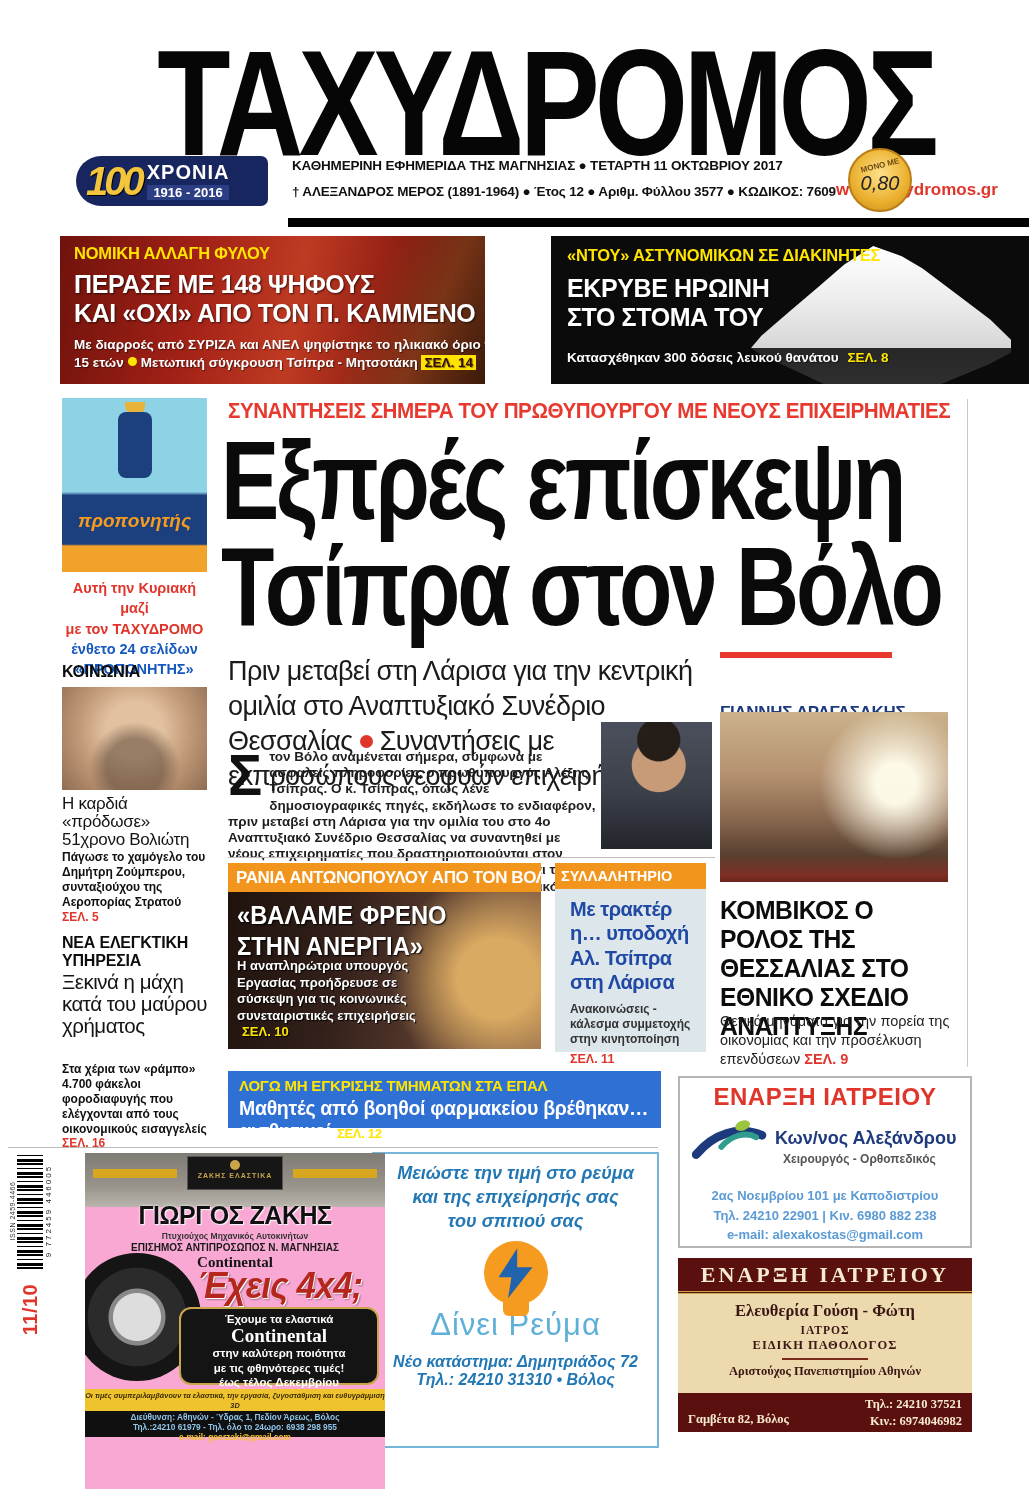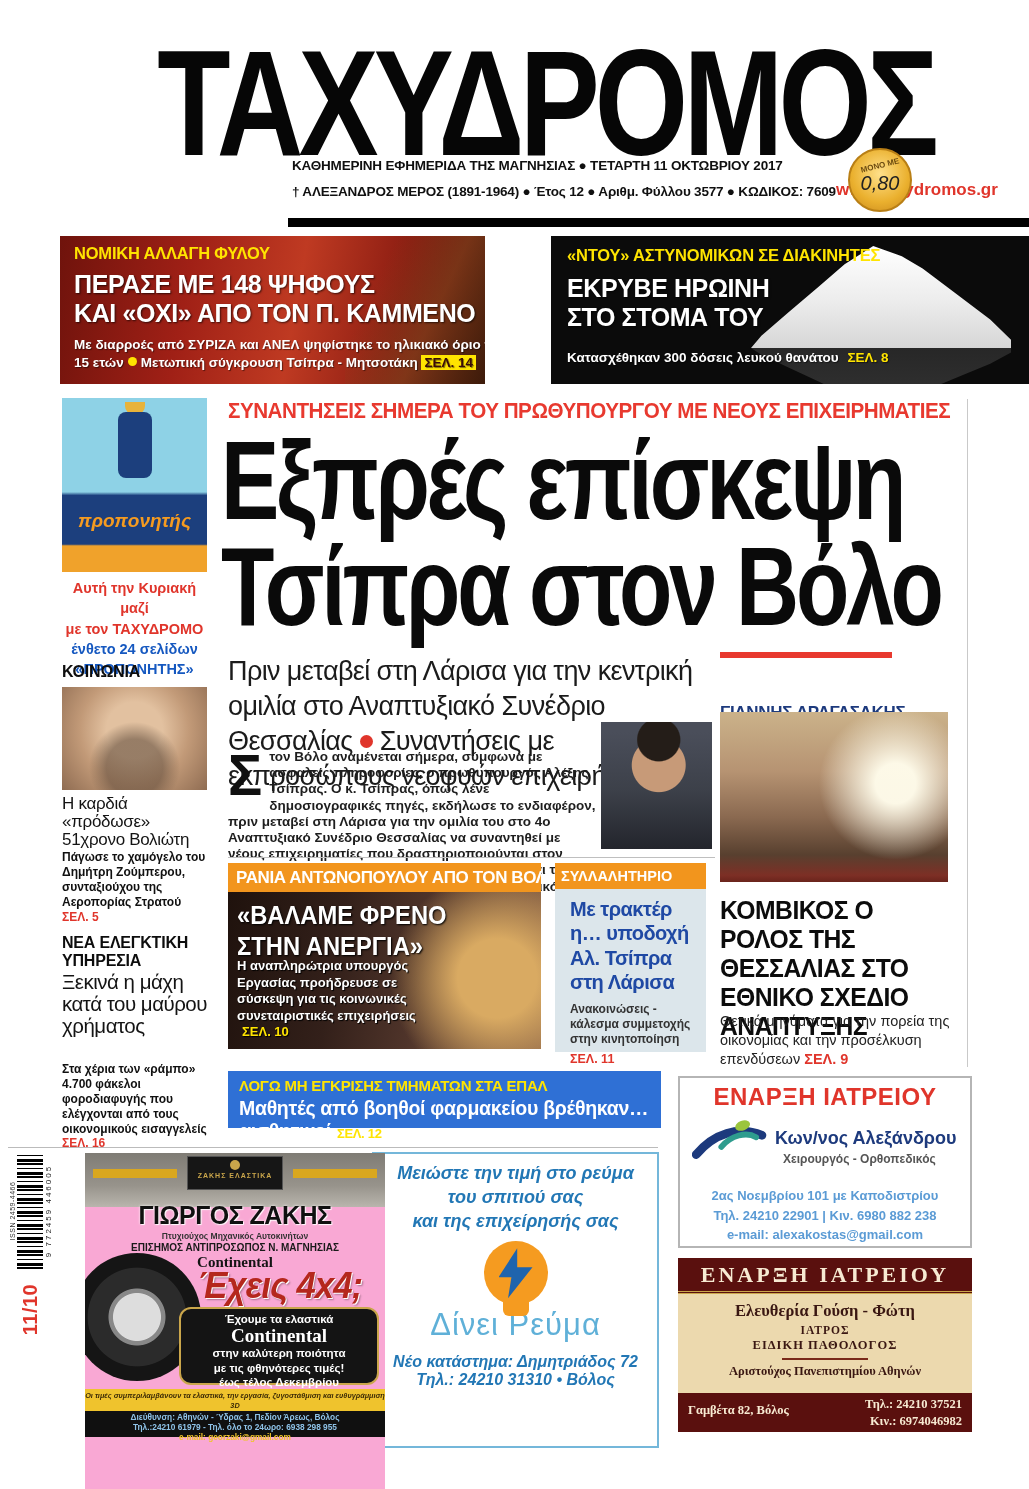--- a/index.html
+++ b/index.html
@@ -143,21 +143,21 @@
         font-family:"Liberation Serif",serif;}
   .gousi-head{height:36px;background:#5a100e;border-bottom:3px double #caa64b;color:#f7ead2;
         font-size:22px;letter-spacing:3px;text-align:center;line-height:34px;font-weight:700;box-sizing:border-box;}
   .gousi-mid{height:99px;background:#ecd9ae;text-align:center;color:#3a1712;padding-top:7px;box-sizing:border-box;}
   .g-name{font-size:16.5px;font-weight:700;}
   .g-prof{font-size:11.5px;font-weight:700;letter-spacing:1px;margin-top:3px;}
   .g-spec{font-size:12.5px;font-weight:700;letter-spacing:1px;margin-top:2px;}
   .g-rule{width:86px;border-top:2px solid #7a2a1a;margin:5px auto 4px;}
   .g-note{font-size:12.5px;font-weight:700;}
   .gousi-foot{position:relative;height:39px;background:#5a100e;color:#f7ead2;font-size:12.5px;font-weight:700;}
-  .g-addr{position:absolute;left:10px;top:10px;}
+  .g-addr{position:absolute;left:10px;top:19px;}
   .g-tel{position:absolute;right:10px;top:4px;}
   .g-mob{position:absolute;right:10px;top:21px;}
 
   .ad-ken{left:372px;top:1152px;width:287px;height:296px;border:2px solid #74b7da;background:#fff;
         box-sizing:border-box;text-align:center;color:#2277b5;}
   .ken-l{font-size:18px;font-weight:700;font-style:italic;line-height:1.32;}
   .ken-l.first{margin-top:8px;}
   .bulb{margin:8px auto 0;position:relative;width:64px;height:64px;background:#f59b20;border-radius:50%;}
   .bulb-base{position:absolute;left:50%;bottom:-11px;transform:translateX(-50%);width:26px;height:15px;
         background:#f59b20;border-radius:0 0 6px 6px;}
@@ -206,20 +206,27 @@
   .bc-num{font-size:8px;color:#222;text-align:center;letter-spacing:2px;}
   .date-code{left:-6px;top:1298px;width:72px;text-align:center;transform:rotate(-90deg);
         color:#e0352b;font-weight:700;font-size:20px;letter-spacing:.5px;}
 </style>
 </head>
 <body>
 
 <div id="page">
 
   <div class="abs mast-title"><span>ΤΑΧΥΔΡΟΜΟΣ</span></div>
+  <div class="abs badge">
+    <span class="badge-num">100</span>
+    <span class="badge-right">
+      <span class="badge-label">ΧΡΟΝΙΑ</span>
+      <span class="badge-years">1916 - 2016</span>
+    </span>
+  </div>
   <div class="abs info-line" style="top:158px">ΚΑΘΗΜΕΡΙΝΗ ΕΦΗΜΕΡΙΔΑ ΤΗΣ ΜΑΓΝΗΣΙΑΣ ● ΤΕΤΑΡΤΗ 11 ΟΚΤΩΒΡΙΟΥ 2017</div>
   <div class="abs info-line" style="top:184px">† ΑΛΕΞΑΝΔΡΟΣ ΜΕΡΟΣ (1891-1964) ● Έτος 12 ● Αριθμ. Φύλλου 3577 ● ΚΩΔΙΚΟΣ: 7609</div>
   <div class="abs website">www.taxydromos.gr</div>
   <div class="abs seal">
     <span class="seal-label">ΜΟΝΟ ΜΕ</span>
     <span class="seal-price">0,80</span>
   </div>
   <div class="abs mast-bar"></div>
 
   <div class="abs topbox" id="boxL">
@@ -361,22 +368,22 @@
     </div>
     <div class="gousi-foot">
       <span class="g-addr">Γαμβέτα 82, Βόλος</span>
       <span class="g-tel">Τηλ.: 24210 37521</span>
       <span class="g-mob">Κιν.: 6974046982</span>
     </div>
   </div>
 
   <div class="abs ad-ken">
     <div class="ken-l first">Μειώστε την τιμή στο ρεύμα</div>
+    <div class="ken-l">και της επιχείρησής σας</div>
     <div class="ken-l">του σπιτιού σας</div>
-    <div class="ken-l">και της επιχείρησής σας</div>
     <div class="bulb">
       <span class="bolt"></span>
       <span class="bulb-base"></span>
     </div>
     <div class="ken-slogan">Δίνει Ρεύμα</div>
     <div class="ken-store">Νέο κατάστημα: Δημητριάδος 72</div>
     <div class="ken-tel">Τηλ.:  24210 31310 • Βόλος</div>
   </div>
 
   <div class="abs ad-zakis">

